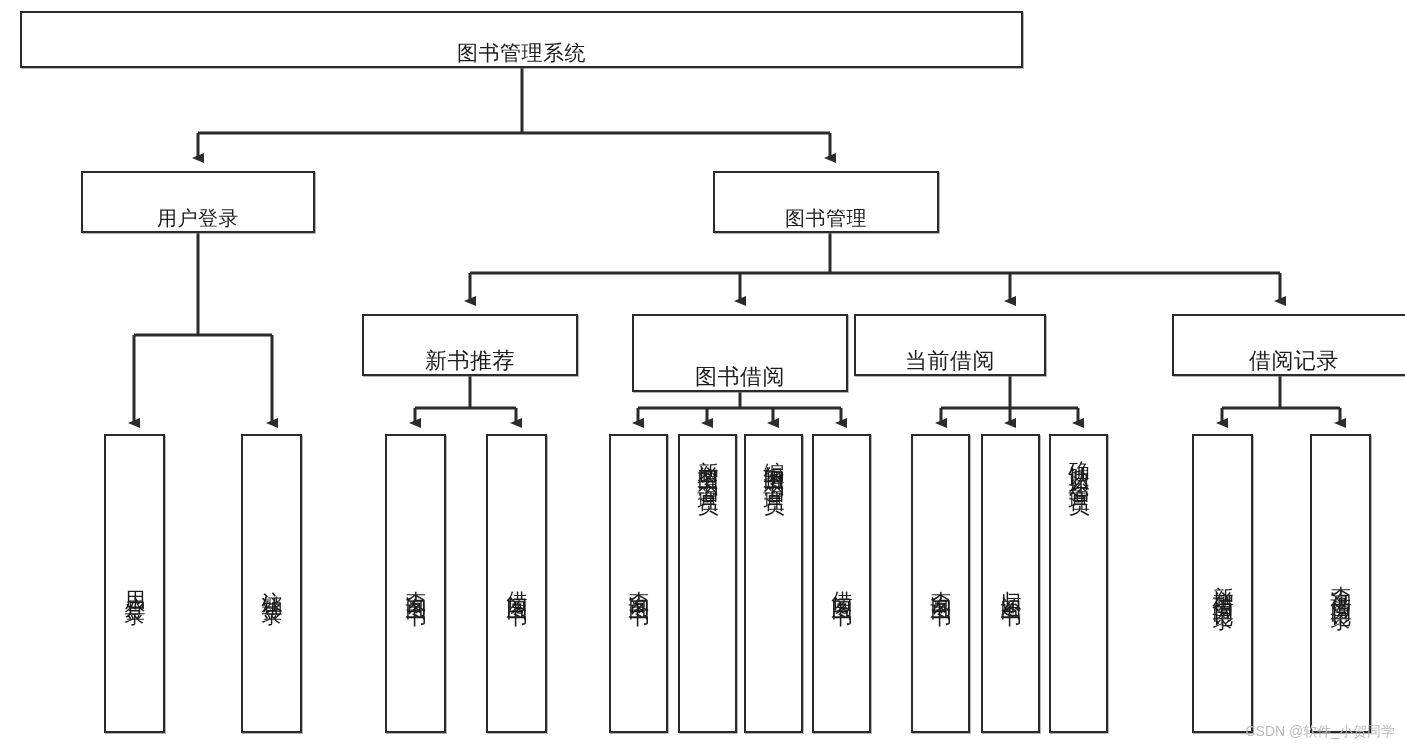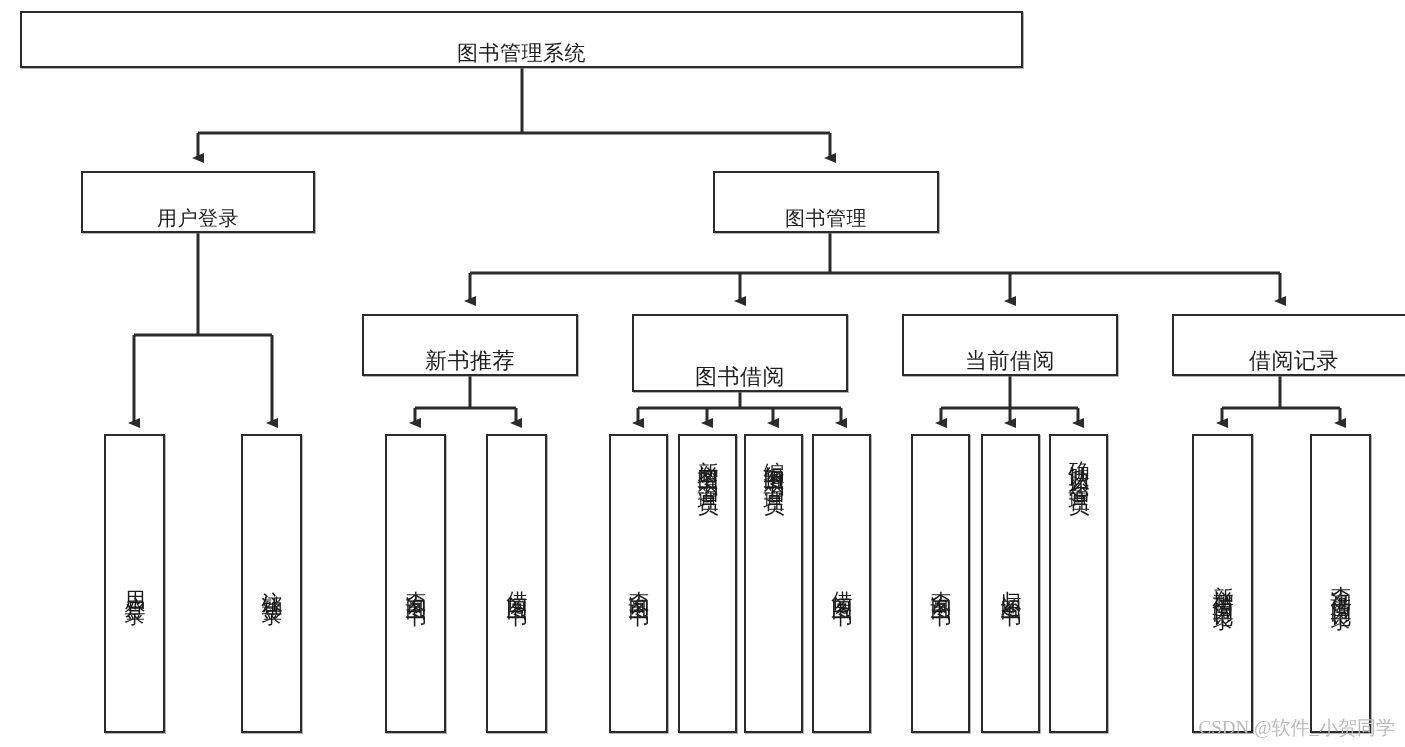--- a/index.html
+++ b/index.html
@@ -62,25 +62,25 @@
     display: block;
   }
   .node.leaf.center-text {
     align-items: center;
     padding-top: 0;
   }
   #watermark {
     position: absolute;
     right: 10px;
     bottom: 6px;
-    font-size: 19px;
+    font-size: 14px;
     color: #b9b9b9;
     z-index: 5;
     white-space: nowrap;
-    font-family: Liberation Serif, serif;
+    font-family: Liberation Sans, sans-serif;
   }
 </style>
 </head>
 <body>
 
 <div id="diagram-root">
 
   <svg id="edges-svg" viewBox="0 0 1405 747">
     <defs>
       <marker id="arrow" markerWidth="12" markerHeight="12" refX="5" refY="6" orient="auto" markerUnits="userSpaceOnUse">
@@ -141,21 +141,21 @@
   <div class="node level2" style="left:713px; top:171px; width:226px; height:62px;">
     <span class="node-label">图书管理</span>
   </div>
 
   <div class="node level3" style="left:362px; top:314px; width:216px; height:62px;">
     <span class="node-label">新书推荐</span>
   </div>
   <div class="node level3" style="left:632px; top:314px; width:216px; height:78px;">
     <span class="node-label">图书借阅</span>
   </div>
-  <div class="node level3" style="left:902px; top:314px; width:216px; height:62px;">
+  <div class="node level3" style="left:854px; top:314px; width:192px; height:62px;">
     <span class="node-label">当前借阅</span>
   </div>
   <div class="node level3" style="left:1172px; top:314px; width:244px; height:62px;">
     <span class="node-label">借阅记录</span>
   </div>
 
   <div class="node leaf center-text" style="left:104px; top:434px; width:61px; height:299px;">
     <span class="node-label">用户登录</span>
   </div>
   <div class="node leaf center-text" style="left:241px; top:434px; width:61px; height:299px;">

